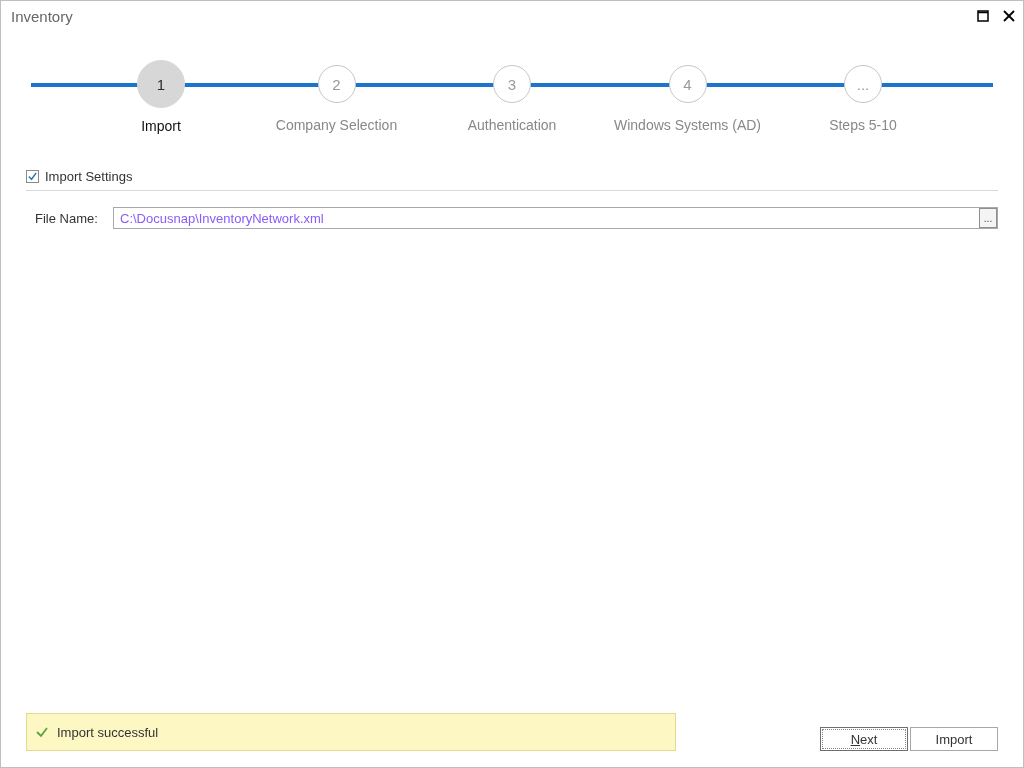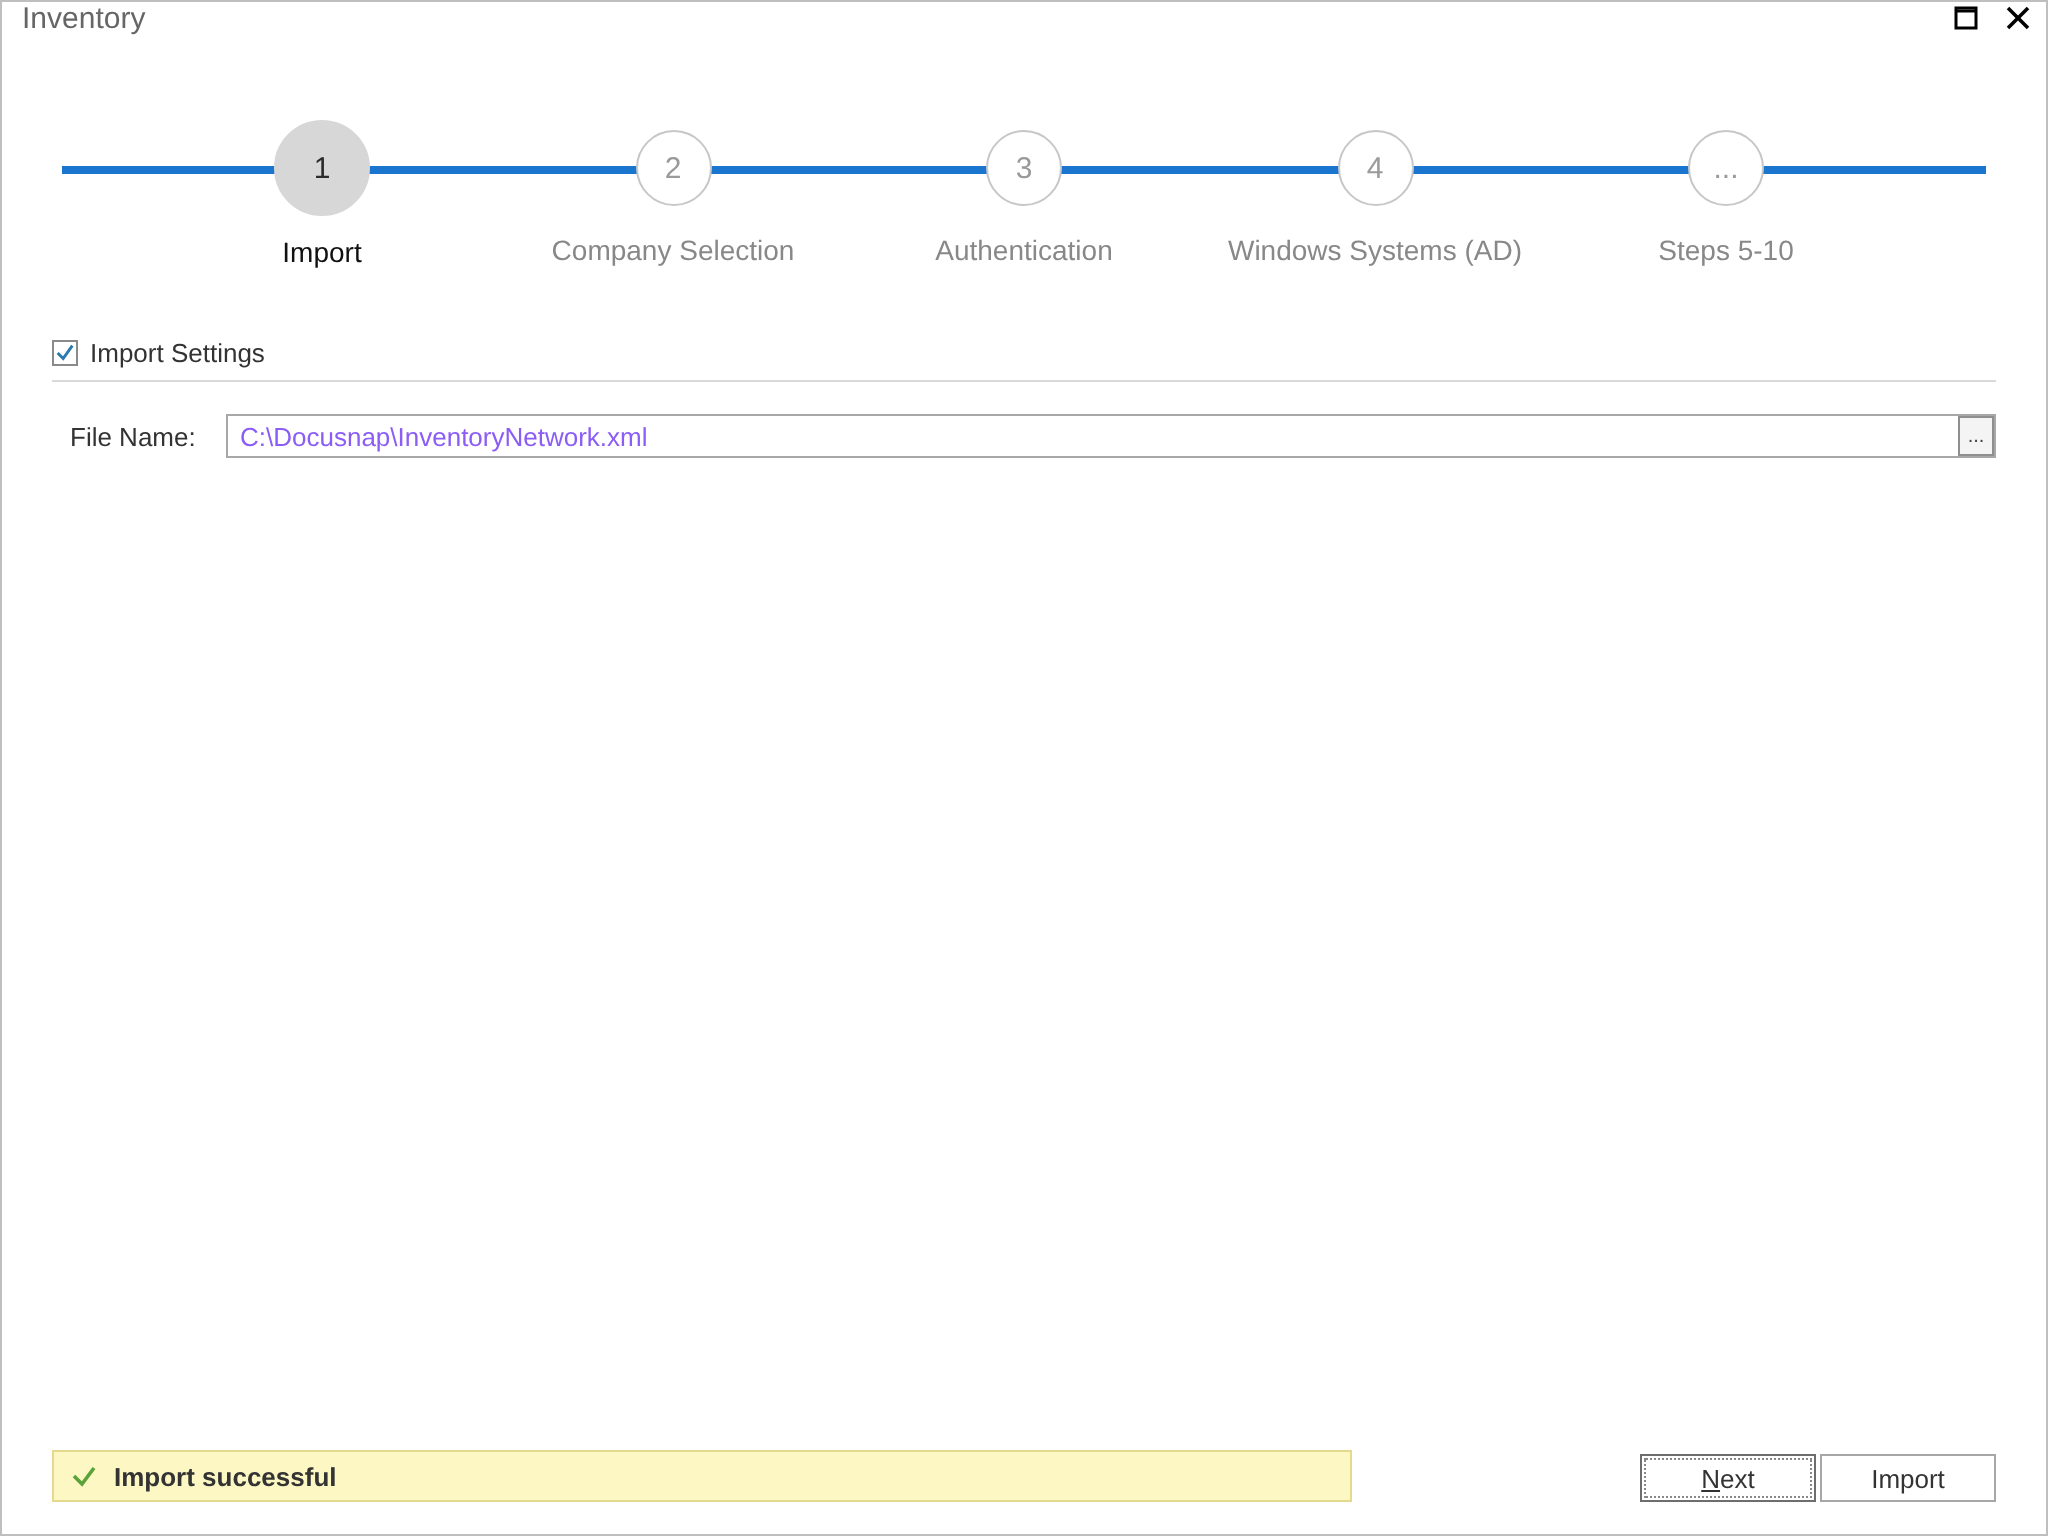--- a/index.html
+++ b/index.html
@@ -1,18 +1,18 @@
 <!DOCTYPE html>
 <html><head>
   <meta charset="utf-8">
   <style>
     * { box-sizing: border-box; margin:0; padding:0; }
     html,body { width:1024px; height:768px; font-family:"Segoe UI", Tahoma, Arial, sans-serif; font-size:13px; color:#333; background:#fff; }
     .window { position:relative; width:1024px; height:768px; border:1px solid #bfbfbf; background:#fff; }
-    .titlebar { display:flex; align-items:flex-start; justify-content:space-between; height:30px; padding:0 6px 0 10px; }
+    .titlebar { display:flex; align-items:center; justify-content:space-between; height:30px; padding:0 6px 0 10px; }
     .titlebar .title { font-size:15px; color:#666; }
     .title-controls { display:flex; gap:10px; align-items:center; }
     .title-controls svg { display:block; }
     .title-controls .ctl { width:16px; height:16px; display:flex; align-items:center; justify-content:center; cursor:pointer; }
     .content { position:absolute; top:30px; left:0; right:0; bottom:0; padding:0; }
 
     
     .stepper { position:relative; height:82px; margin:22px 20px 34px 20px; }
     .step-track { position:absolute; top:30px; left:10px; right:10px; height:4px; display:flex; }
     .track-seg { flex:1; height:4px; background:#1a75cf; }
@@ -31,21 +31,21 @@
 
     
     .file-row { display:flex; align-items:center; margin:16px 25px 0 34px; }
     .file-label { width:78px; font-size:13px; color:#333; }
     .file-input-wrap { flex:1; position:relative; }
     .file-input { width:100%; height:22px; border:1px solid #a8a8a8; padding:0 22px 0 6px; font-family:inherit; font-size:13px; color:#8b5cf6; background:#fff; outline:none; }
     .file-browse { position:absolute; right:1px; top:1px; width:18px; height:20px; border:1px solid #8f8f8f; background:#f4f4f4; display:flex; align-items:center; justify-content:center; font-size:10px; color:#444; cursor:pointer; }
 
     
     .footer { position:absolute; left:0; right:0; bottom:0; height:46px; padding:0 25px 16px 25px; display:flex; align-items:flex-end; justify-content:space-between; }
-    .status { flex:0 0 650px; height:26px; background:#fdf7c3; border:1px solid #e4da8e; display:flex; align-items:center; padding:0 8px; gap:8px;font-weight:bold; }
+    .status { flex:0 0 650px; height:38px; background:#fdf7c3; border:1px solid #e4da8e; display:flex; align-items:center; padding:0 8px; gap:8px; }
     .status svg { width:14px; height:14px; display:block; }
     .status .status-text { font-size:13px; color:#333; }
     .buttons { display:flex; gap:2px; }
     .btn { width:88px; height:24px; border:1px solid #a7a7a7; background:#fff; font-family:inherit; font-size:13px; color:#333; cursor:pointer; }
     .btn.primary { border:1px solid #6e6e6e; outline:1px dotted #888; outline-offset:-3px; }
     .btn .ul { text-decoration:underline; }
   </style>
 </head>
 <body>
 

